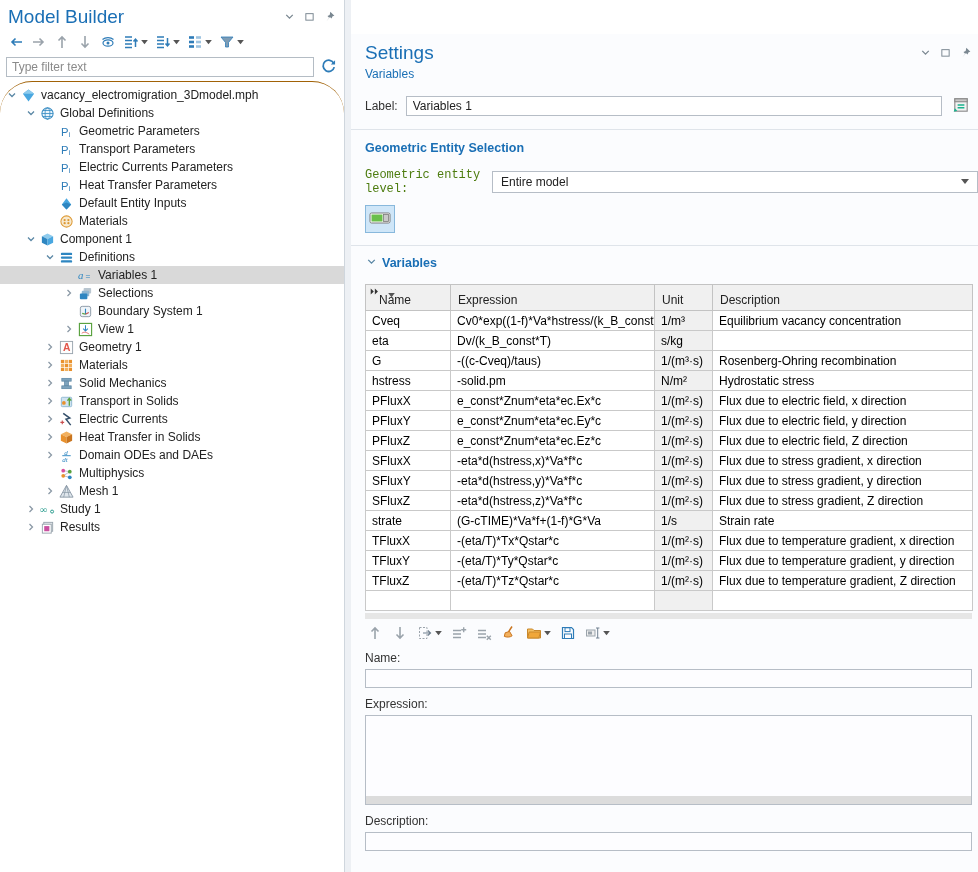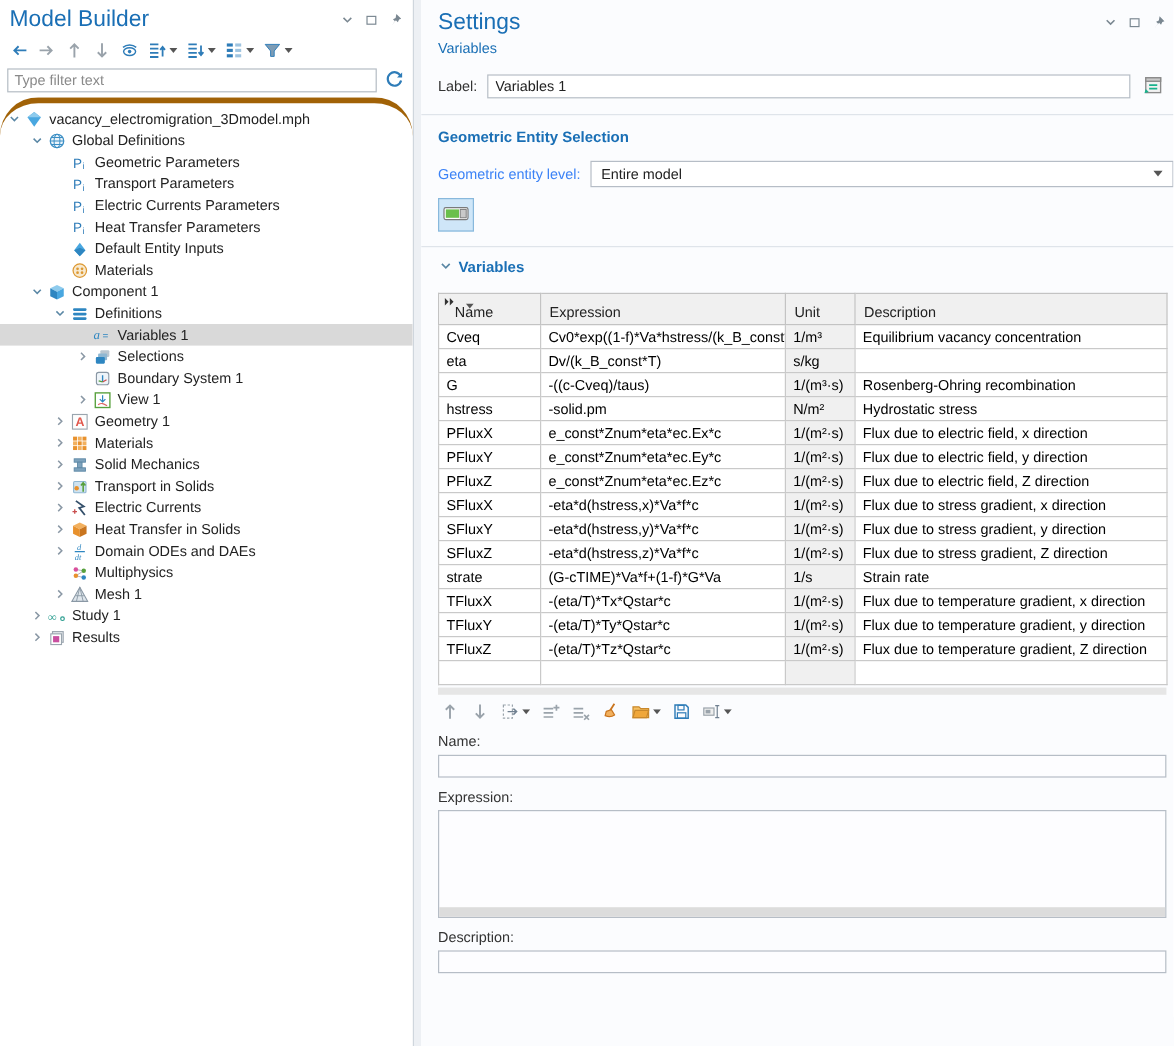--- a/index.html
+++ b/index.html
@@ -20,47 +20,47 @@
   .ticon, .ticon svg { width:16px; height:16px; display:inline-block; }
   .caret { display:inline-flex; margin-left:2px; }
   .caret svg { width:7px; height:5px; }
 
   .filter-row { display:flex; align-items:center; padding:2px 6px 4px 6px; gap:6px; }
   .filter-input { flex:1; height:20px; border:1px solid #b4bcc4; background:#fff; padding:0 5px; font-family:"Liberation Sans",sans-serif; font-size:12px; color:#333; }
   .filter-input::placeholder { color:#8a8a8a; }
   .refresh-btn { width:18px; height:18px; display:inline-flex; }
   .refresh-btn svg { width:17px; height:17px; }
 
-  .tree { flex:1; border-top:5px solid #a16207; padding-top:4px; overflow:hidden;border-radius:32px; }
+  .tree { flex:1; border-top:1px solid #a16207; padding-top:4px; overflow:hidden;border-radius:32px; }
   .tree-row { height:18px; display:flex; align-items:center; white-space:nowrap; cursor:default; }
   .tree-row.selected { background:#d9d9d9; }
   .expander { width:16px; min-width:16px; display:inline-flex; justify-content:center; align-items:center; }
   .expander svg { width:12px; height:12px; }
   .tree-icon { width:17px; min-width:17px; height:15px; display:inline-flex; align-items:center; justify-content:center; margin-right:4px; }
   .tree-icon svg { width:15px; height:15px; }
   .tree-label { font-size:12px; color:#222; }
 
   
   .splitter { width:6px; background:#edf0f4; }
 
   
-  .right-panel { flex:1; background:#fbfcfe; padding:8px 0 0 14px; overflow:hidden; }
+  .right-panel { flex:1; background:#fbfcfe; padding:8px 0 0 14px; overflow:hidden;margin-top:34px; }
   .rp-header { display:flex; align-items:flex-start; padding-right:6px; }
   .rp-subtitle { color:#1a6fb5; margin-top:3px; }
   .label-row { display:flex; align-items:center; margin-top:14px; padding-right:6px; gap:8px; }
   .label-row .fld-label { color:#333; }
   .text-input { flex:1; height:20px; border:1px solid #b6bdc6; background:#fff; padding:0 6px; font-family:"Liberation Sans",sans-serif; font-size:12px; color:#222; }
   .sq-btn { width:22px; height:22px; display:inline-flex; align-items:center; justify-content:center; }
   .sq-btn svg { width:18px; height:18px; }
 
   .hdiv { height:1px; background:#dfe4ea; margin-top:12px; margin-left:-14px; }
 
   .section-title { color:#1a6fb5; font-weight:600; margin-top:11px; font-size:12.5px; }
   .level-row { display:flex; align-items:center; margin-top:13px; }
-  .level-label { width:127px; color:#3b82f6; }
+  .level-label { width:127px; color:#4d7c0f;font-family:Liberation Mono, monospace; }
   .select-box { flex:1; height:22px; border:1px solid #b6bdc6; background:#fff; display:flex; align-items:center; padding:0 8px;gap:42px; }
   .select-box .sel-value { flex:1; color:#222; }
   .select-box .caret svg { width:8px; height:6px; }
 
   .toggle-btn { margin-top:9px; width:30px; height:28px; background:#cfe6f8; border:1px solid #88b8dc; display:inline-flex; align-items:center; justify-content:center; }
   .toggle-btn svg { width:22px; height:14px; }
 
   .sect-header { display:flex; align-items:center; margin-top:9px; gap:4px; }
   .sect-header .chev svg { width:13px; height:13px; }
   .sect-header .sect-label { color:#1a6fb5; font-weight:600; font-size:12.5px; }

